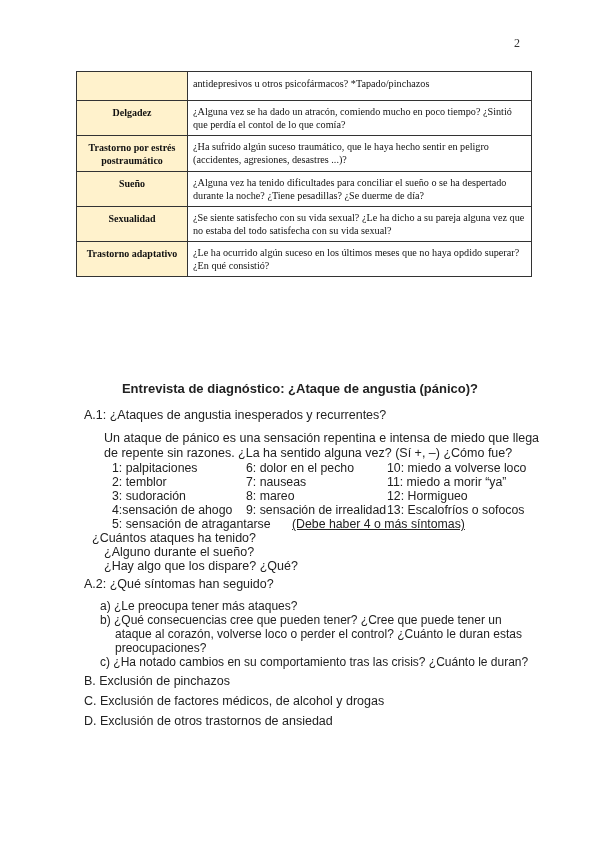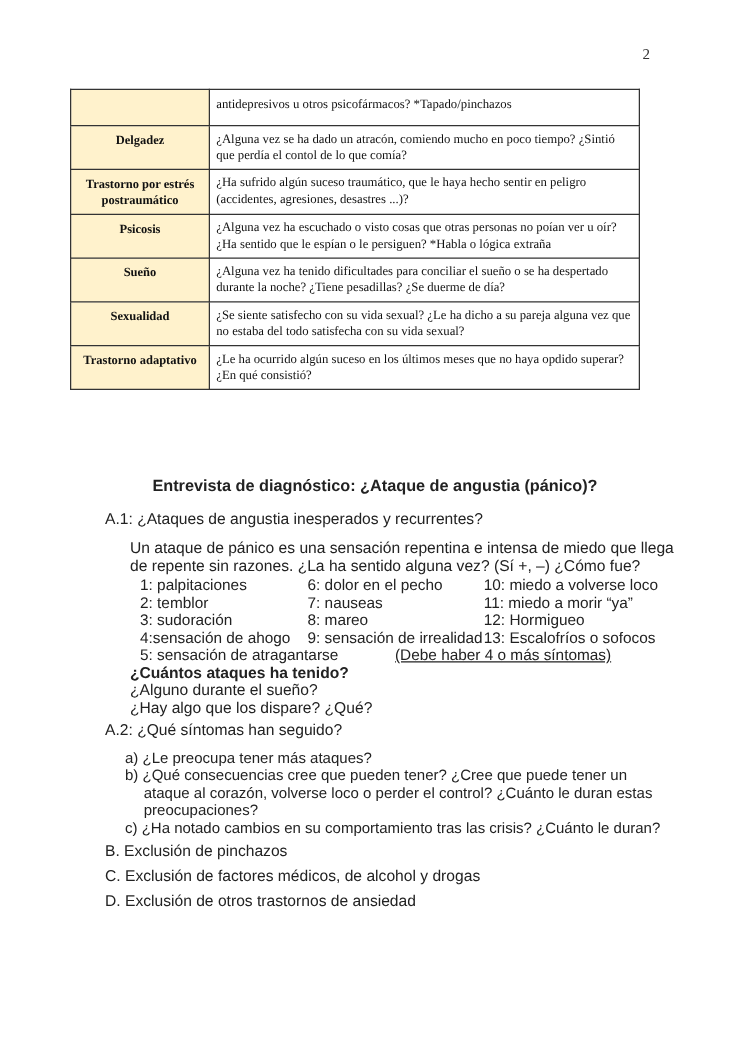--- a/index.html
+++ b/index.html
@@ -2,21 +2,21 @@
 <html><head>
   <meta charset="utf-8">
   <style>
     html, body { margin: 0; padding: 0; background: #ffffff; }
     body { width: 600px; height: 848px; position: relative; overflow: hidden; color: #111; }
     .page-number {
       position: absolute; left: 514px; top: 36px;
       font-family: "Liberation Serif", serif; font-size: 12px; color: #333;
     }
     table.screen {
-      position: absolute; left: 56px; top: 71px; width: 456px;
+      position: absolute; left: 76px; top: 71px; width: 456px;
       border-collapse: collapse;
       font-family: "Liberation Serif", serif; font-size: 10.2px; line-height: 13px; padding-left: 31px;
     }
     table.screen td {
       border: 1.3px solid #333; vertical-align: top;
     }
     td.label-cell {
       width: 102px; background: #fff2cc; text-align: center; font-weight: bold;
       padding: 5px 4px 4px 4px; font-size: 10px;
     }
@@ -32,44 +32,40 @@
     }
     .h {
       position: absolute; font-size: 12.5px; left: 84px;
     }
     .p {
       position: absolute; font-size: 12.5px; line-height: 15px;
     }
     .sym {
       position: absolute; font-size: 12.3px; white-space: nowrap;
     }
-    .underline { text-decoration: underline; margin-left: 24px; }
+    .underline { text-decoration: underline; }
   </style>
 </head>
 <body>
 
 <div class="page-number">2</div>
 
 <table class="screen">
   <tbody id="table-body">
       <tr class="row-first">
         <td class="label-cell"></td>
         <td class="text-cell">antidepresivos u otros psicofármacos? *Tapado/pinchazos</td>
       </tr>
       <tr>
         <td class="label-cell">Delgadez</td>
         <td class="text-cell">¿Alguna vez se ha dado un atracón, comiendo mucho en poco tiempo? ¿Sintió que perdía el contol de lo que comía?</td>
       </tr>
       <tr>
         <td class="label-cell">Trastorno por estrés postraumático</td>
         <td class="text-cell">¿Ha sufrido algún suceso traumático, que le haya hecho sentir en peligro (accidentes, agresiones, desastres ...)?</td>
-      </tr>
-      <tr>
-        <td class="label-cell">Psicosis</td>
-        <td class="text-cell">¿Alguna vez ha escuchado o visto cosas que otras personas no poían ver u oír? ¿Ha sentido que le espían o le persiguen? *Habla o lógica extraña</td>
       </tr>
       <tr>
         <td class="label-cell">Sueño</td>
         <td class="text-cell">¿Alguna vez ha tenido dificultades para conciliar el sueño o se ha despertado durante la noche? ¿Tiene pesadillas? ¿Se duerme de día?</td>
       </tr>
       <tr>
         <td class="label-cell">Sexualidad</td>
         <td class="text-cell">¿Se siente satisfecho con su vida sexual? ¿Le ha dicho a su pareja alguna vez que no estaba del todo satisfecha con su vida sexual?</td>
       </tr>
       <tr>
@@ -101,21 +97,21 @@
     <div class="sym" style="left:246px; top:503px;">9: sensación de irrealidad</div>
   </div>
   <div>
     <div class="sym" style="left:387px; top:461px;">10: miedo a volverse loco</div>
     <div class="sym" style="left:387px; top:475px;">11: miedo a morir “ya”</div>
     <div class="sym" style="left:387px; top:489px;">12: Hormigueo</div>
     <div class="sym" style="left:387px; top:503px;">13: Escalofríos o sofocos</div>
   </div>
   <div class="sym underline" style="left:292px; top:517px;">(Debe haber 4 o más síntomas)</div>
 
-  <div class="p" style="left:104px; top:531px;font-weight:bold;">¿Cuántos ataques ha tenido?</div>
+  <div class="p" style="left:92px; top:531px;">¿Cuántos ataques ha tenido?</div>
   <div class="p" style="left:104px; top:545px;">¿Alguno durante el sueño?</div>
   <div class="p" style="left:104px; top:559px;">¿Hay algo que los dispare? ¿Qué?</div>
 
   <div class="h" style="top:577px;">A.2: ¿Qué síntomas han seguido?</div>
 
   <div class="p" style="left:100px; top:599px; font-size:12px;">a) ¿Le preocupa tener más ataques?</div>
   <div class="p" style="left:100px; top:613px; font-size:12px;">b) ¿Qué consecuencias cree que pueden tener? ¿Cree que puede tener un</div>
   <div class="p" style="left:115px; top:627px; font-size:12px;">ataque al corazón, volverse loco o perder el control? ¿Cuánto le duran estas</div>
   <div class="p" style="left:115px; top:641px; font-size:12px;">preocupaciones?</div>
   <div class="p" style="left:100px; top:655px; font-size:12px;">c) ¿Ha notado cambios en su comportamiento tras las crisis? ¿Cuánto le duran?</div>

